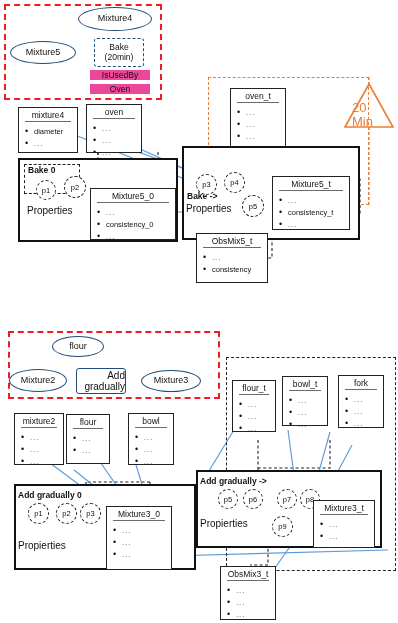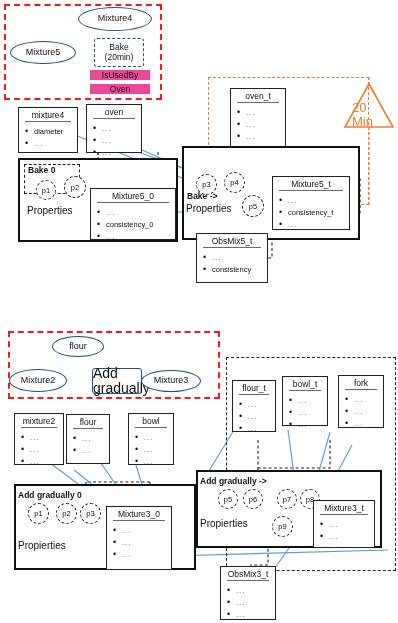--- a/index.html
+++ b/index.html
@@ -17,22 +17,22 @@
   
   .ellipse{border:1.4px solid #1f4e79;border-radius:50%;background:#fff;
            display:flex;align-items:center;justify-content:center;
            font-size:9px;color:#111;text-align:center;line-height:1.05;}
 
   
   .action{border:1.4px dashed #1f4e79;background:#fff;border-radius:3px;
           display:flex;align-items:center;justify-content:center;
           font-size:8.5px;text-align:left;line-height:1.1;color:#111;}
   .action-solid{border:1.2px solid #1f4e79;border-radius:3px;background:#fff;
-          display:flex;align-items:flex-start;justify-content:center;
-          font-size:14px;text-align:center;line-height:1.1;color:#111;margin-left:16px;}
+          display:flex;align-items:flex-end;justify-content:center;
+          font-size:10px;text-align:center;line-height:1.1;color:#111;}
 
   .plaintext{font-size:8.5px;color:#111;text-align:center;background:#ec4899;}
 
   
   .clsbox{border:1.6px solid #222;background:#fff;}
   .clsbox .title{font-size:8.5px;text-align:center;padding:2px 2px 0;color:#111;
                  white-space:nowrap;}
   .clsbox .rule{height:1.4px;background:#6b6b6b;margin:1px 6px 2px;}
   .clsbox ul{list-style:none;margin:0;padding:2px 2px 2px 6px;}
   .clsbox li{font-size:7.5px;line-height:1.55;color:#111;white-space:nowrap;

